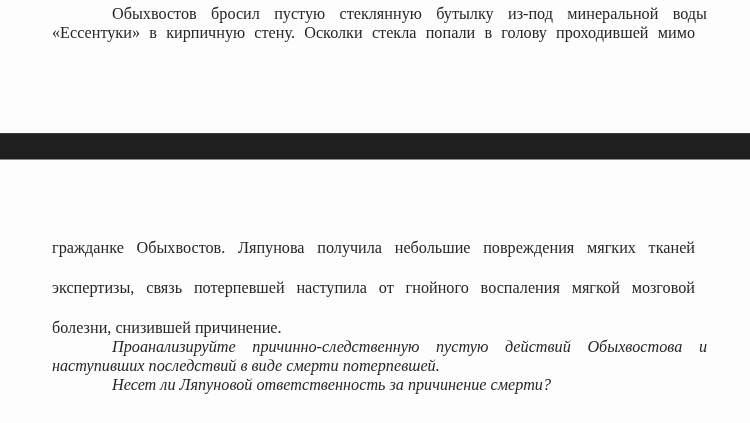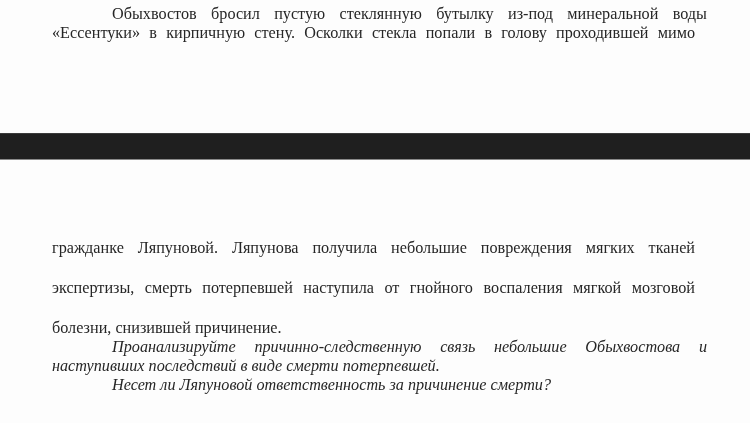--- a/index.html
+++ b/index.html
@@ -35,20 +35,20 @@
 <body>
 
 <div class="page page-top">
   <div class="line indent" style="top:4px;">Обыхвостов бросил пустую стеклянную бутылку из-под минеральной воды</div>
   <div class="line" style="top:23px;font-family:Liberation Serif, serif;">«Ессентуки» в кирпичную стену. Осколки стекла попали в голову проходившей мимо</div>
 </div>
 
 <div class="separator"></div>
 
 <div class="page page-bottom">
-  <div class="line" style="top:78px;">гражданке Ляпуновой. Ляпунова получила небольшие повреждения мягких тканей</div>
-  <div class="line" style="top:118px;">экспертизы, смерть потерпевшей наступила от гнойного воспаления мягкой мозговой</div>
+  <div class="line" style="top:78px;">гражданке Обыхвостов. Ляпунова получила небольшие повреждения мягких тканей</div>
+  <div class="line" style="top:118px;">экспертизы, связь потерпевшей наступила от гнойного воспаления мягкой мозговой</div>
   <div class="line last" style="top:158px;">болезни, снизившей причинение.</div>
 
-  <div class="line indent italic" style="top:177px;">Проанализируйте причинно-следственную связь небольшие Обыхвостова и</div>
+  <div class="line indent italic" style="top:177px;">Проанализируйте причинно-следственную пустую действий Обыхвостова и</div>
   <div class="line italic last" style="top:196px;font-style:italic;">наступивших последствий в виде смерти потерпевшей.</div>
   <div class="line indent italic last" style="top:215px;">Несет ли Ляпуновой ответственность за причинение смерти?</div>
 </div>
 
 </body></html>

